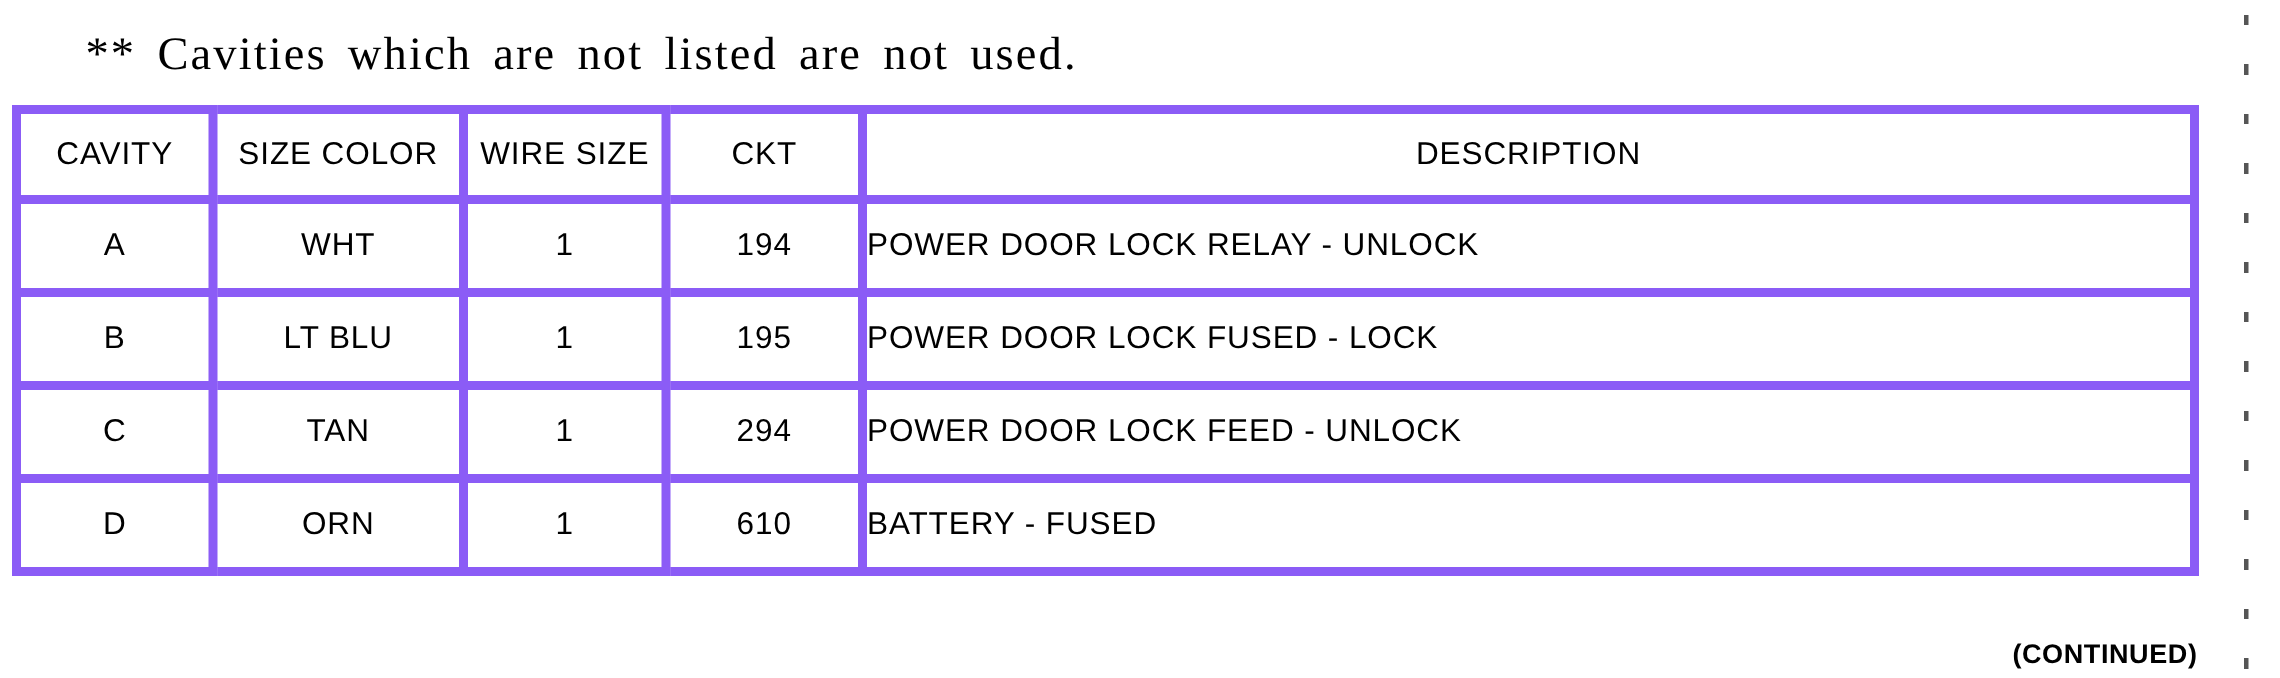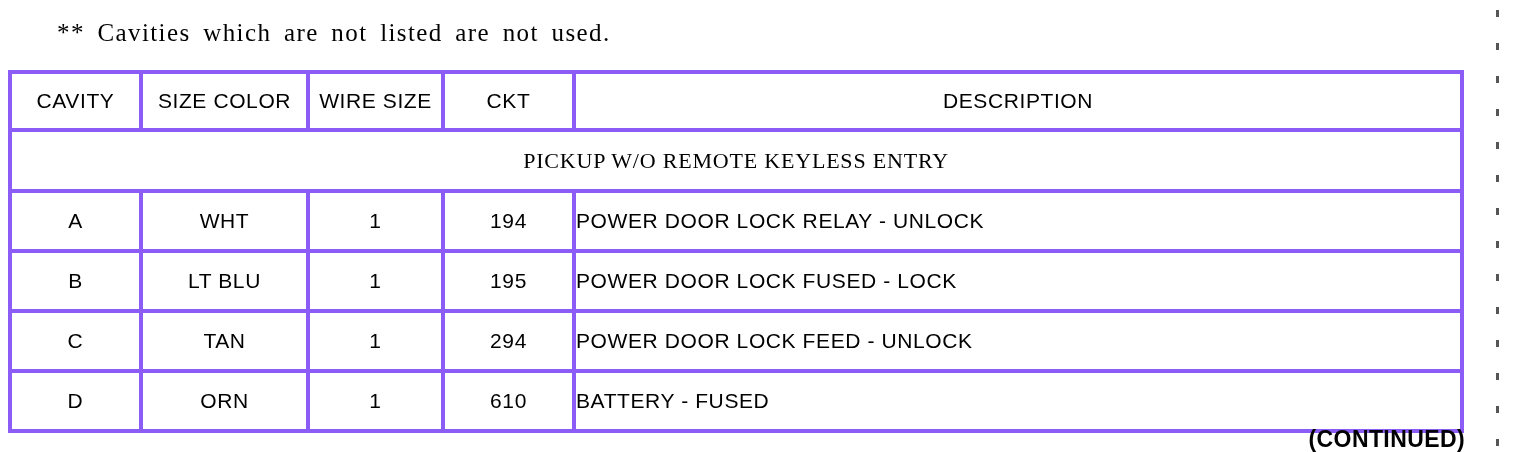--- a/index.html
+++ b/index.html
@@ -16,38 +16,38 @@
     color: #000000;
     -webkit-font-smoothing: none;
   }
 
   
   #note {
     position: absolute;
     left: 57px;
     top: 20px;
     font-family: "Liberation Serif", serif;
-    font-size: 25px;
+    font-size: 31px;
     letter-spacing: 1.4px;
     word-spacing: 5px;
     white-space: nowrap;
     line-height: 1;
   }
 
   
   #wire-table {
     position: absolute;
     left: 8px;
     top: 70px;
     width: 1452px;
     border-collapse: collapse;
     table-layout: fixed;
   }
   #wire-table td, #wire-table th {
-    border: 4px solid #8b5cf6;
+    border: 6px solid #8b5cf6;
     padding: 0;
     margin: 0;
     font-weight: normal;
     vertical-align: middle;
   }
 
   
   .col-cavity     { width: 131px; }
   .col-wirecolor  { width: 167px; }
   .col-wiresize   { width: 135px; }
@@ -85,21 +85,21 @@
   .cell-desc {
     text-align: left;
     padding-left: 10px;
   }
 
   
   #continued {
     position: absolute;
     right: 55px;
     top: 426px;
-    font-size: 23px;
+    font-size: 18px;
     font-weight: bold;
     letter-spacing: 0.4px;
     white-space: nowrap;
   }
 
   
   #scan-margin {
     position: absolute;
     left: 1496px;
     top: 10px;
@@ -127,23 +127,20 @@
   </colgroup>
   <tbody>
     <tr class="head-row">
       <td>CAVITY</td>
       <td>SIZE COLOR</td>
       <td>WIRE SIZE</td>
       <td>CKT</td>
       <td>DESCRIPTION</td>
     </tr>
 
-    <tr class="section-row">
-      <td colspan="5">PICKUP W/O REMOTE KEYLESS ENTRY</td>
-    </tr>
 
     <tr class="data-row">
       <td class="cell-center">A</td>
       <td class="cell-center">WHT</td>
       <td class="cell-center">1</td>
       <td class="cell-center">194</td>
       <td class="cell-desc">POWER DOOR LOCK RELAY - UNLOCK</td>
     </tr>
 
     <tr class="data-row">

